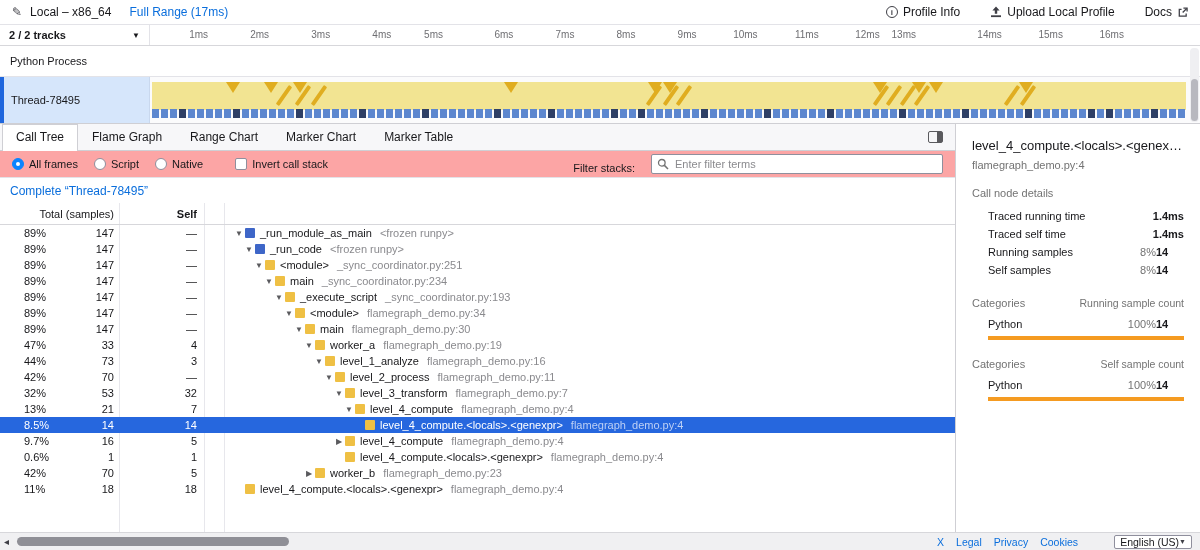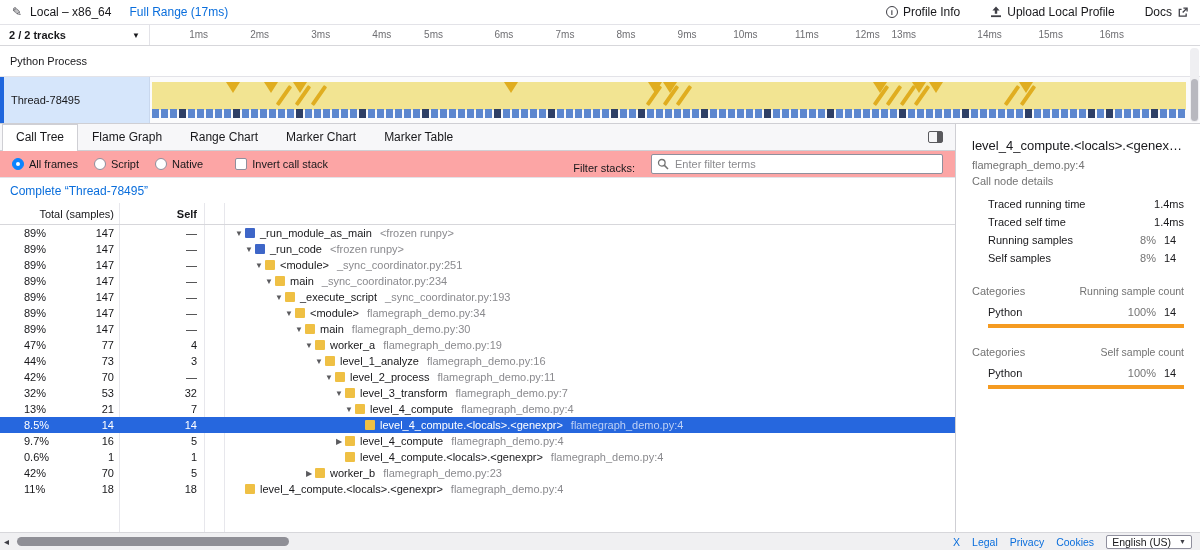--- a/index.html
+++ b/index.html
@@ -83,37 +83,37 @@
   .loc { color:#8a8a8e; margin-left:8px; }
   .trow.selected { background:var(--selection,#2667de); }
   .trow.selected .pct, .trow.selected .cnt, .trow.selected .c-self,
   .trow.selected .fn, .trow.selected .twisty { color:#fff; }
   .trow.selected .loc { color:#bdd0f5; }
 
   
   .sidebar { flex:1; padding:14px 16px; overflow:hidden; background:#fff; }
   .sb-title { font-size:13px; white-space:nowrap; overflow:hidden; text-overflow:ellipsis; }
   .sb-sub { color:#737373; margin-top:6px; }
-  .sb-section { color:#737373; margin-top:4px; margin-bottom:8px; }
+  .sb-section { color:#737373; margin-top:16px; margin-bottom:8px; }
   .sb-row { display:flex; align-items:center; height:18px; }
   .sb-indent { margin-left:16px; }
   .sb-label { flex:1; color:#18181b; }
   .sb-pct { width:42px; text-align:right; color:#737373; }
-  .sb-num { min-width:28px; text-align:center; color:#18181b; }
+  .sb-num { min-width:28px; text-align:left; color:#18181b;font-weight:bold; }
   .sb-cath { display:flex; justify-content:space-between; align-items:baseline; color:#737373; margin-top:18px; margin-bottom:6px; }
   .sb-cath .sb-right { font-size:10.5px; }
   .sb-bar { height:4px; background:var(--category-bar,#f59b21); margin:3px 0 2px 16px; }
 
   
   .footer { height:18px; flex:0 0 18px; background:#f0f0f2; border-top:1px solid #d7d7db; display:flex; align-items:center; position:relative; }
   .scroll-arrow { font-size:10px; color:#3f3f46; margin-left:4px; cursor:pointer; }
   .hthumb { position:absolute; left:17px; top:4px; width:272px; height:9px; background:#8f8f96; border-radius:5px; cursor:pointer; }
   .footer-right { margin-left:auto; display:flex; align-items:center; gap:12px; padding-right:8px; font-size:10.5px; }
   .flink { color:var(--link,#0a6edc); cursor:pointer; text-decoration:none; }
-  .lang { display:flex; align-items:center; gap:8px; background:#fff; border:1px solid #8f8f9d; border-radius:2px; padding:4px 5px; height:14px; font-size:10.5px; cursor:pointer; }
+  .lang { display:flex; align-items:center; gap:0; background:#fff; border:1px solid #8f8f9d; border-radius:2px; padding:4px 5px; height:14px; font-size:10.5px; cursor:pointer;margin-left:24px; }
   .lang .caret { font-size:7px; color:#3f3f46; }
 </style>
 </head>
 <body>
 
 <div class="app">
 
   <header class="topbar">
     <span class="pencil">✎</span>
     <span class="title">Local – x86_64</span>
@@ -474,21 +474,21 @@
               <div class="c-tree" style="padding-left:68px">
                 <span class="twisty">▼</span>
                 <span class="sq yellow"></span>
                 <span class="fn">main</span>
                 <span class="loc">flamegraph_demo.py:30</span>
               </div>
             </div>
             <div class="trow">
               <div class="c-total">
                 <span class="pct">47%</span>
-                <span class="cnt">77</span>
+                <span class="cnt">33</span>
               </div>
               <div class="c-self">4</div>
               <div class="c-gutter"></div>
               <div class="c-tree" style="padding-left:78px">
                 <span class="twisty">▼</span>
                 <span class="sq yellow"></span>
                 <span class="fn">worker_a</span>
                 <span class="loc">flamegraph_demo.py:19</span>
               </div>
             </div>

